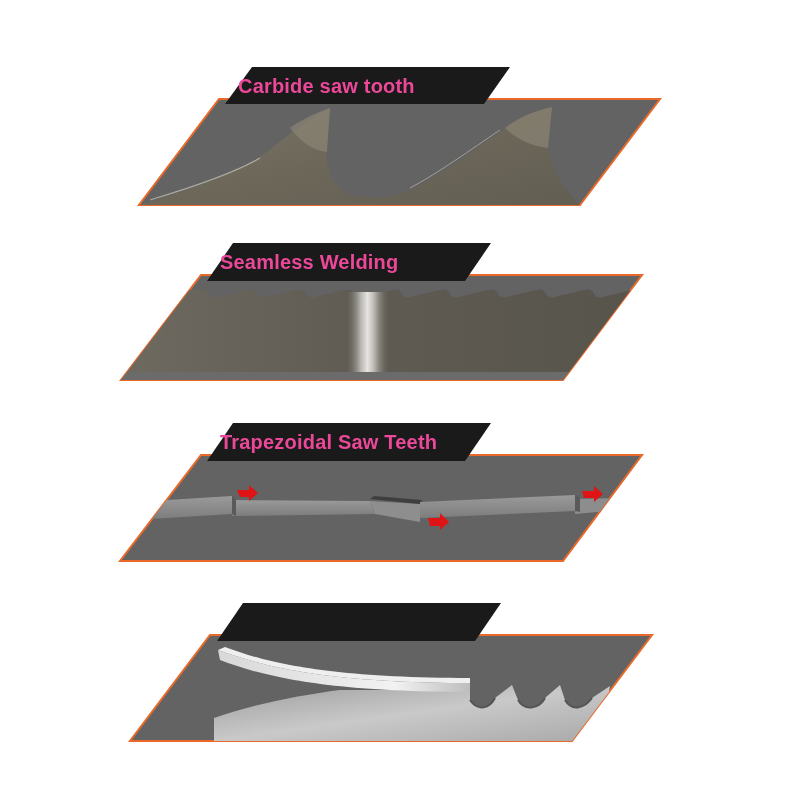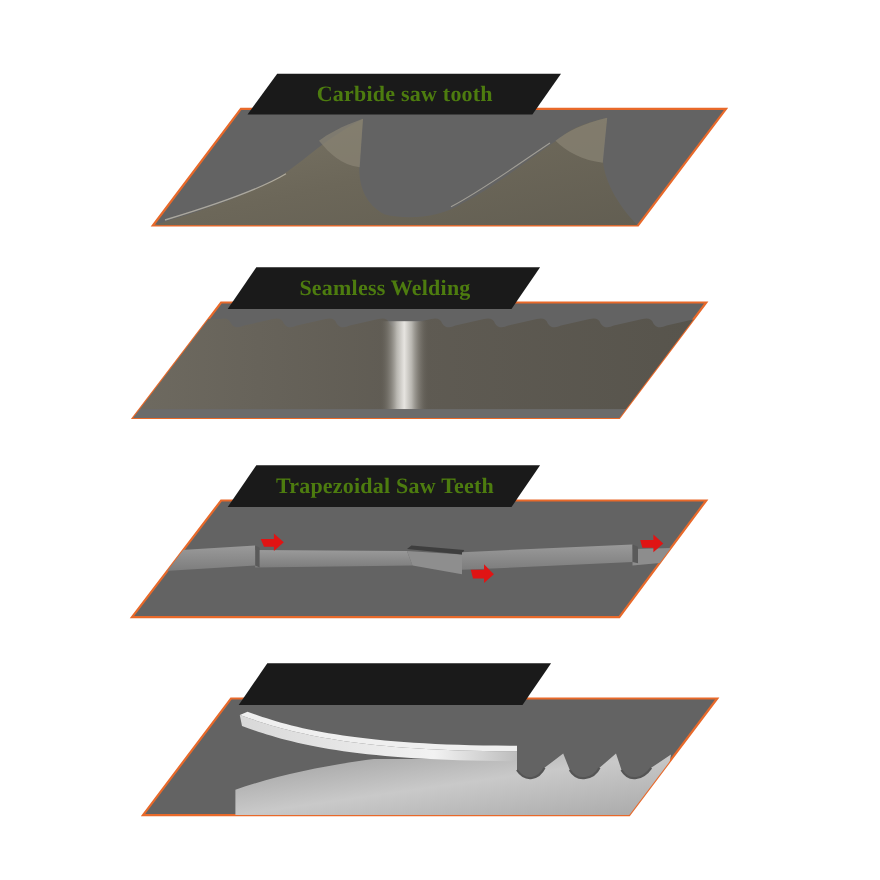--- a/index.html
+++ b/index.html
@@ -1,21 +1,21 @@
 <!DOCTYPE html>
 <html><head>
 <meta charset="utf-8">
 <style>
   html, body { margin: 0; padding: 0; background: #ffffff; }
   body { width: 800px; height: 800px; position: relative; overflow: hidden;
          font-family: "Liberation Sans", "DejaVu Sans", sans-serif; }
   .stage { position: absolute; left: 0; top: 0; width: 800px; height: 800px; }
   svg { position: absolute; left: 0; top: 0; }
-  .label-text { position: absolute; color: #4d7c0f; font-weight: bold; font-size: 20px;
-                letter-spacing: 0.2px; white-space: nowrap; text-align: center; line-height: 38px; height: 38px; font-family: Liberation Serif, serif; }
+  .label-text { position: absolute; color: #ec4899; font-weight: bold; font-size: 20px;
+                letter-spacing: 0.2px; white-space: nowrap; text-align: left; line-height: 38px; height: 38px; }
 </style>
 </head>
 <body>
 
 <div class="stage">
 
 <svg width="800" height="800" viewBox="0 0 800 800">
   <defs>
     <linearGradient id="steel1" x1="0" y1="0" x2="1" y2="1">
       <stop offset="0" stop-color="#7a7566"></stop>

